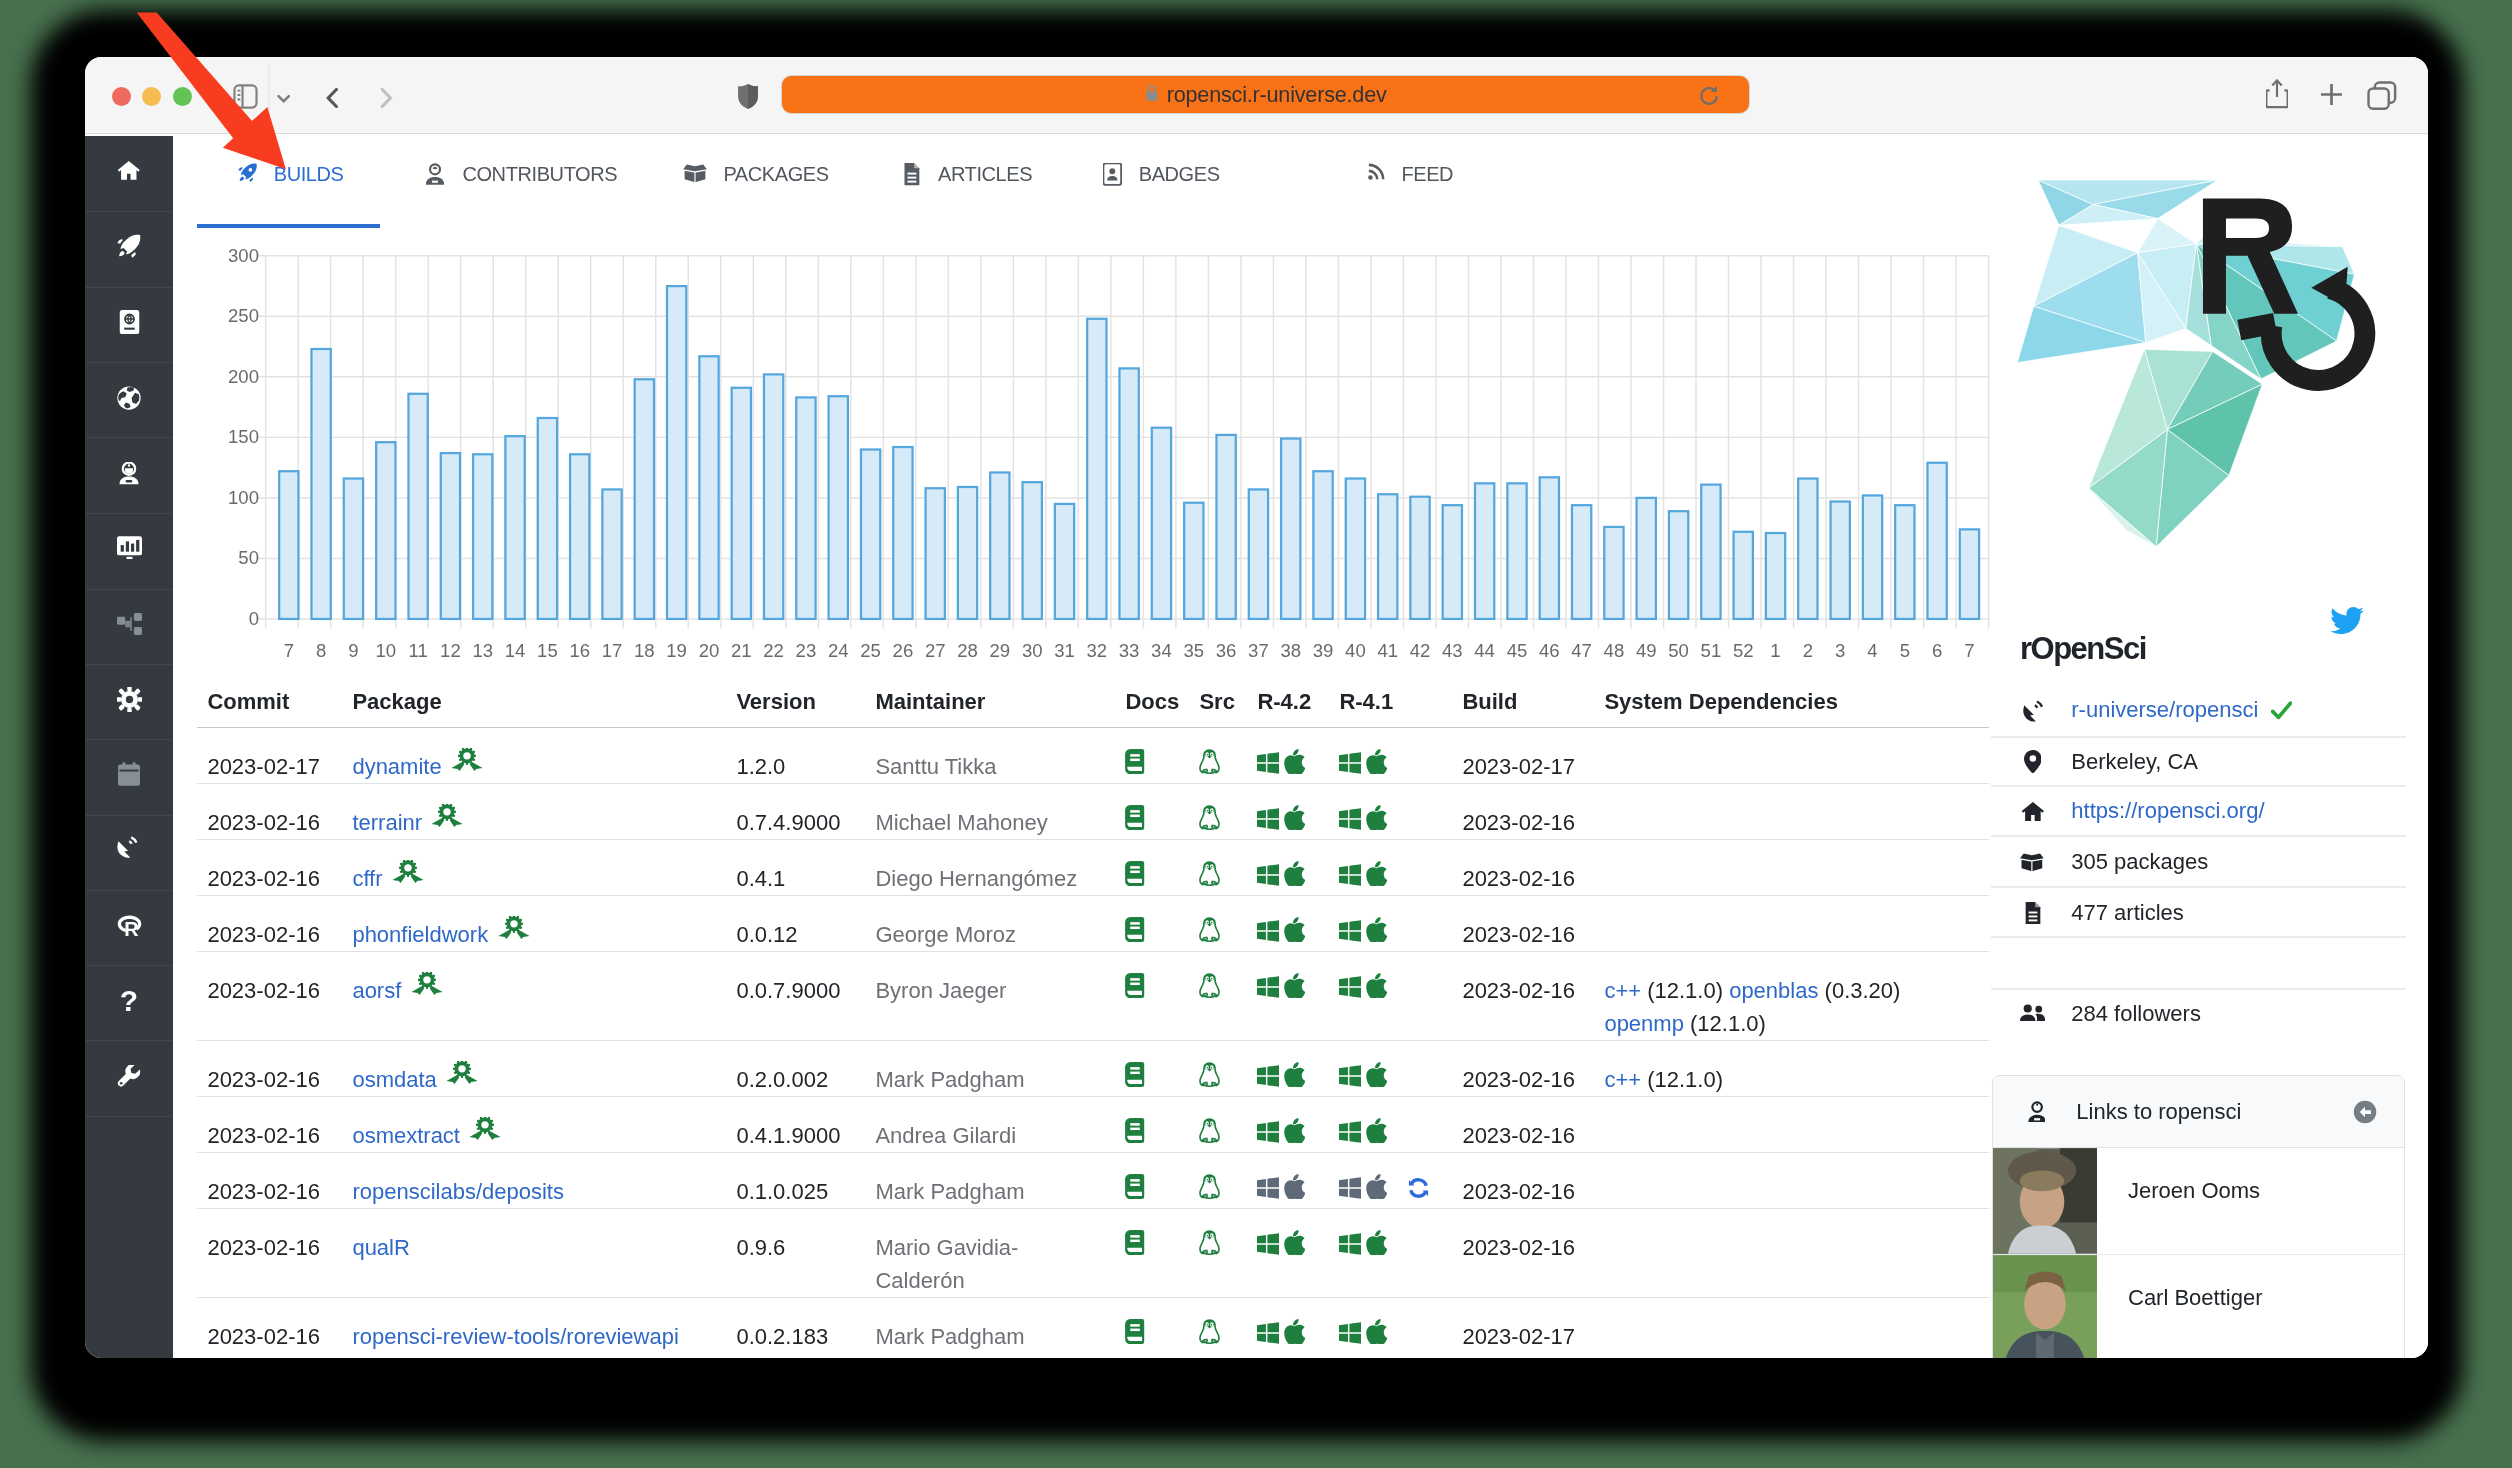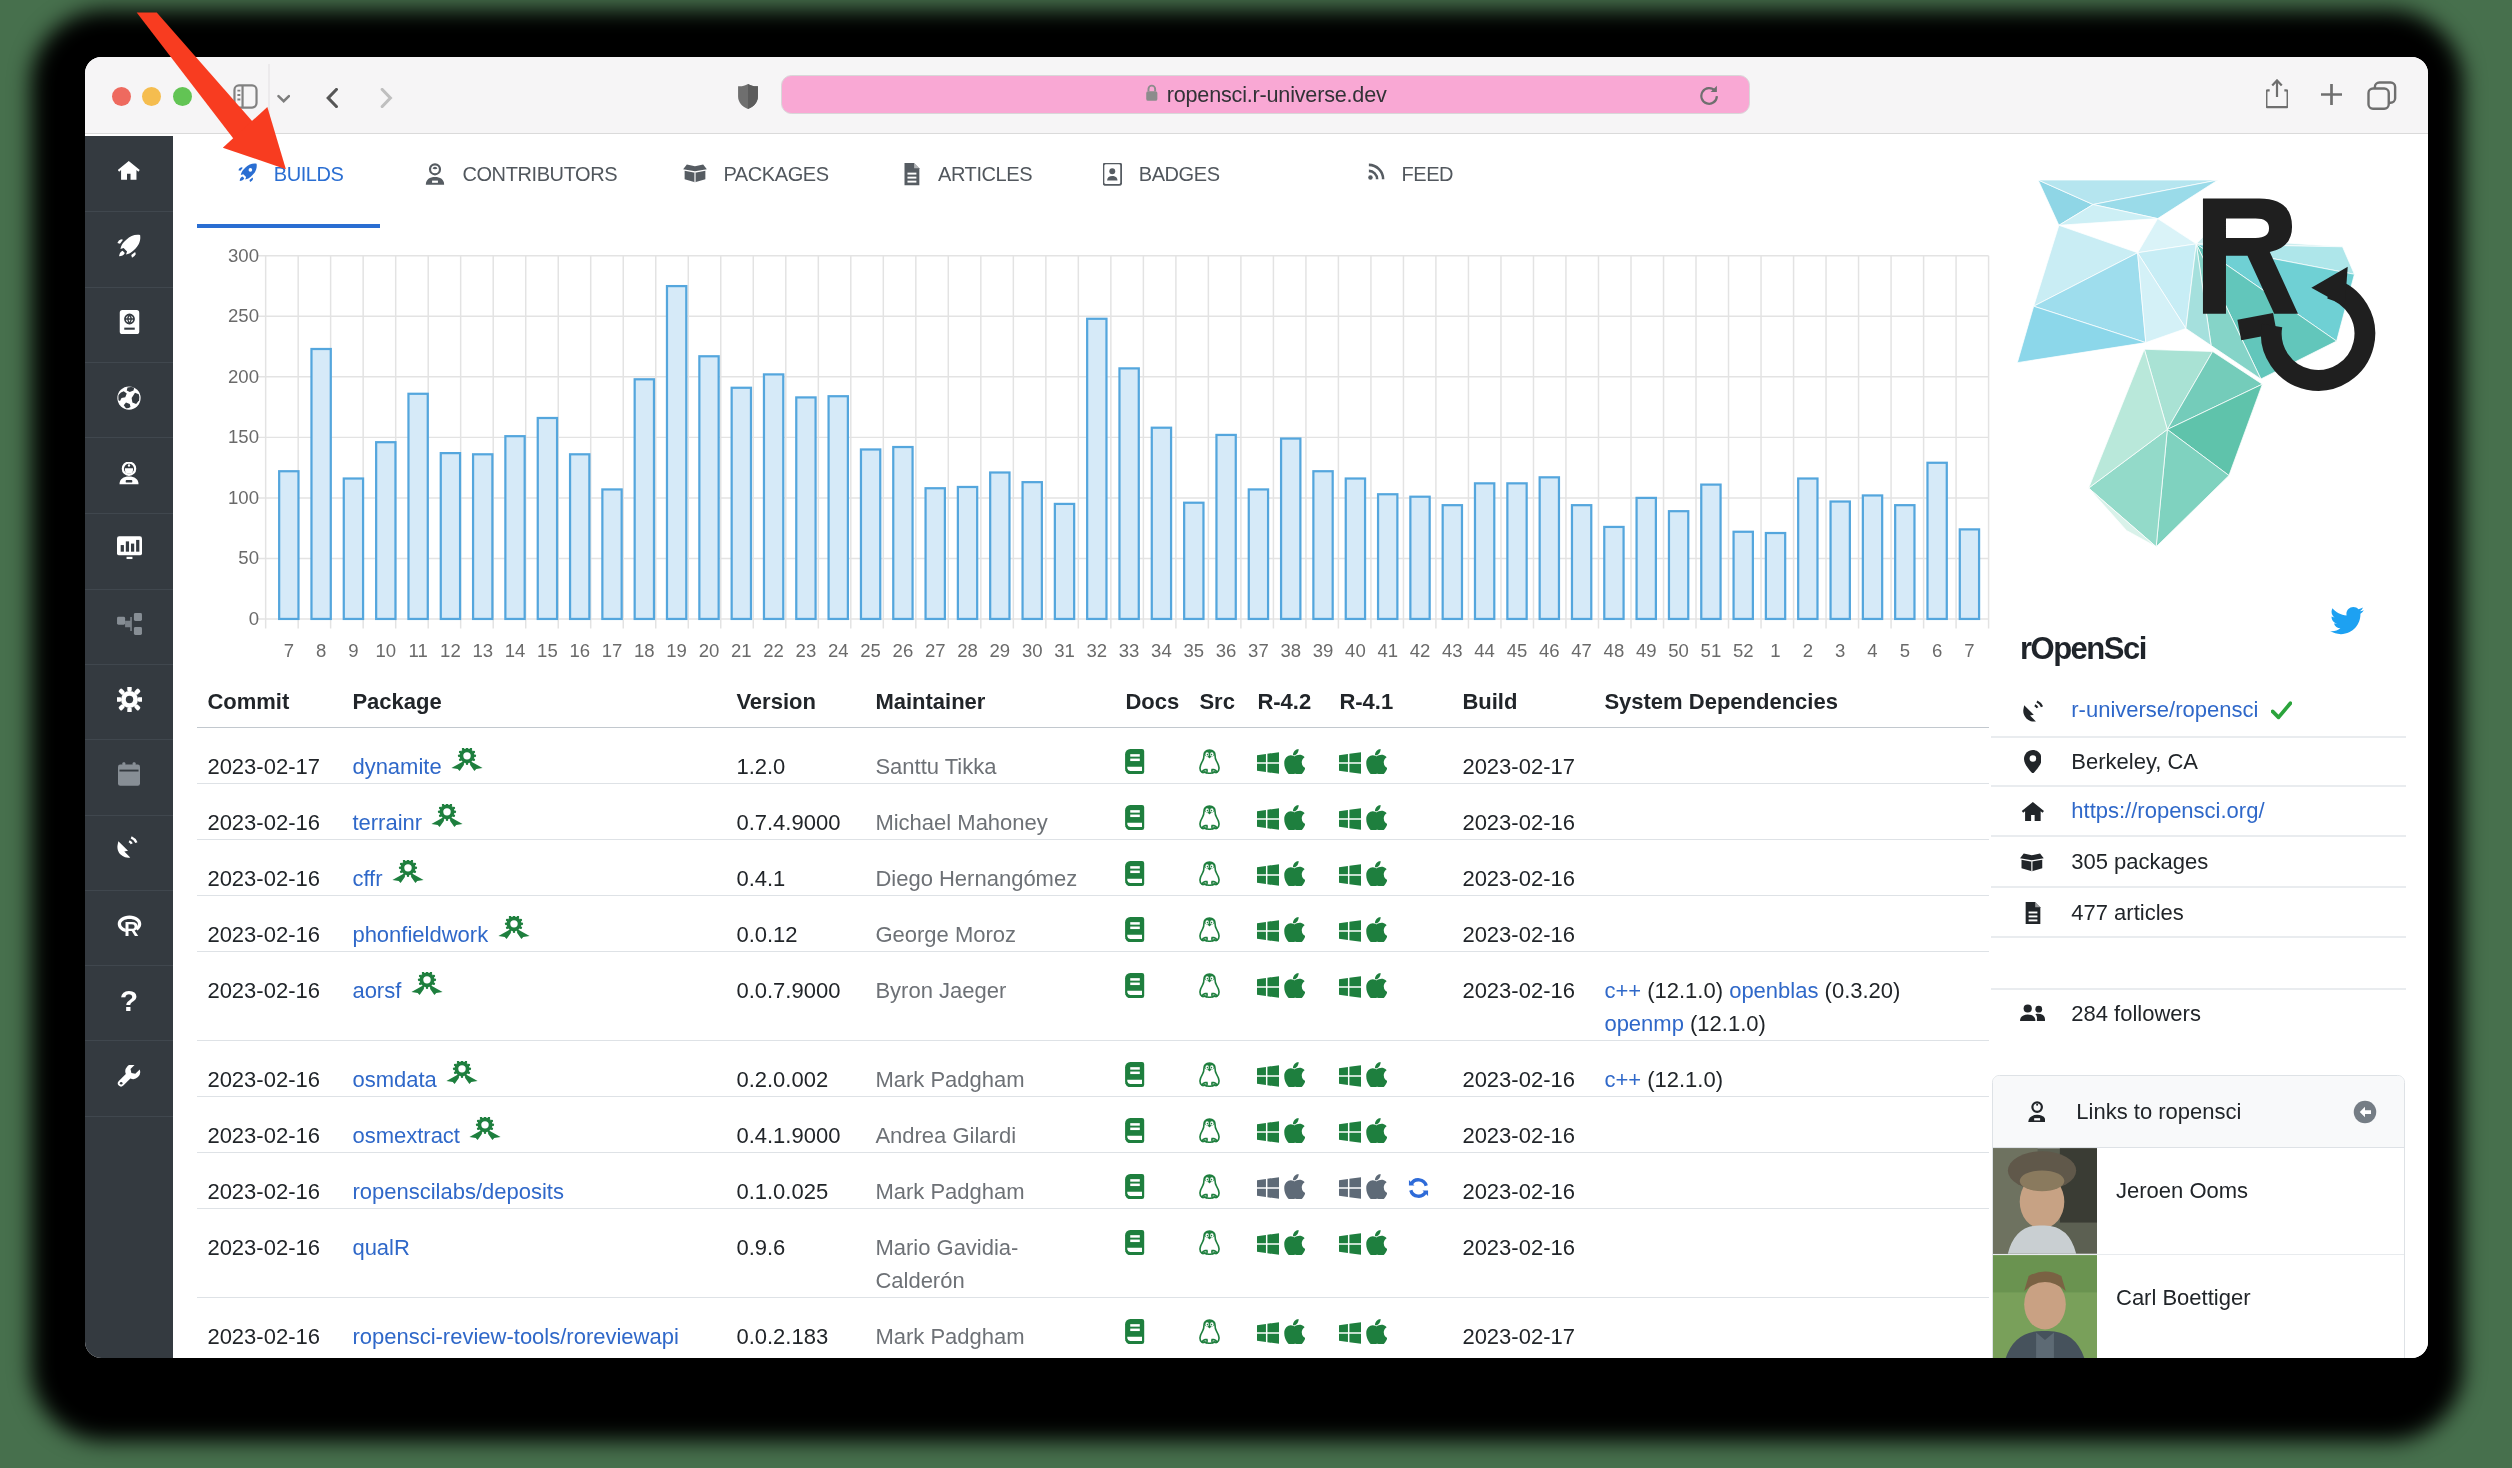--- a/index.html
+++ b/index.html
@@ -3,21 +3,21 @@
 
 *{margin:0;padding:0;box-sizing:border-box}
 html,body{width:2512px;height:1469px;overflow:hidden}
 body{background:#47704d;font-family:"Liberation Sans",sans-serif;position:relative}
 .shadow{position:absolute;left:31px;top:10.4px;width:2432px;height:1431px;background:#000;border-radius:74px;filter:blur(10.4px)}
 .win{position:absolute;left:85px;top:57px;width:2343px;height:1301px;background:#fff;border-radius:16.4px;overflow:hidden}
 .toolbar{position:absolute;left:0;top:0;width:100%;height:77px;background:#f6f5f6;border-bottom:1.5px solid #dadada}
 .light{position:absolute;top:30px;width:19.3px;height:19.3px;border-radius:50%}
 .tbi{position:absolute}
 .tbsep{position:absolute;left:183px;top:7.4px;width:1.5px;height:62px;background:#eceaec}
-.urlbar{position:absolute;left:696px;top:18px;width:969px;height:39px;background:#f9a8d4;border:1.5px solid #d8d7d8;border-radius:10.4px;display:flex;align-items:center;justify-content:center;gap:6.7px}
+.urlbar{position:absolute;left:696px;top:18px;width:969px;height:39px;background:#f97316;border:1.5px solid #d8d7d8;border-radius:10.4px;display:flex;align-items:center;justify-content:center;gap:6.7px}
 .urltx{font-size:21.6px;color:#323236;letter-spacing:-0.2px}
 .sidebar{position:absolute;left:0;top:79px;width:88px;height:1223px;background:#343a40}
 .scell{position:absolute;left:0;width:88px;height:76px;border-bottom:1.5px solid #40474e}
 .sic{position:absolute;left:44px;width:0;height:0;display:flex;align-items:center;justify-content:center;transform:translateX(-50%)}
 .sic>svg,.sic>div{flex:none}
 .main{position:absolute;left:88px;top:79px;width:2255px;height:1223px;background:#fff}
 .tab{position:absolute;top:106px;height:55px;display:flex;}
 .tabic{margin-right:16.4px;display:flex}
 .tabtx{font-size:20px;letter-spacing:-0.4px;color:#51575d}
 .tab.active .tabic{margin-left:41px}
@@ -39,21 +39,21 @@
 .infoic{width:39px;display:flex;justify-content:center;margin-left:21px}
 .infotx{margin-left:19.3px;font-size:22px;color:#212529}
 .infodiv{position:absolute;left:1906px;width:415px;height:1.5px;background:#e9ecef}
 .card{position:absolute;left:1907px;top:1018px;width:413px;height:312px;border:1.5px solid #dee2e6;border-radius:7.4px;background:#fff;overflow:hidden}
 .cardhead{height:72px;background:#f8f9fa;border-bottom:1.5px solid #dee2e6;display:flex;align-items:center}
 .chic{margin-left:33px;display:flex}
 .chtx{margin-left:31px;font-size:22px;color:#212529}
 .chbtn{margin-left:auto;margin-right:27px;display:flex}
 .crow{height:106px;display:flex;align-items:flex-start}
 .cava{width:104px;height:106px;flex:none;display:flex}
-.cname{margin-left:19px;font-size:22px;color:#212529;margin-top:30px}
+.cname{margin-left:31px;font-size:22px;color:#212529;margin-top:30px}
 .arrow{position:absolute;left:0;top:0;z-index:10}
 
 </style></head><body>
 <div class="shadow"></div>
 <div class="win">
 <div class="toolbar">
       <div class="light" style="left:27px;background:#ee6a5f"></div>
       <div class="light" style="left:57px;background:#f5bd4f"></div>
       <div class="light" style="left:88px;background:#62c454"></div>
       <div class="tbi" style="left:148px;top:27px"><svg width="25" height="25" viewBox="0 0 34 34" style="">

